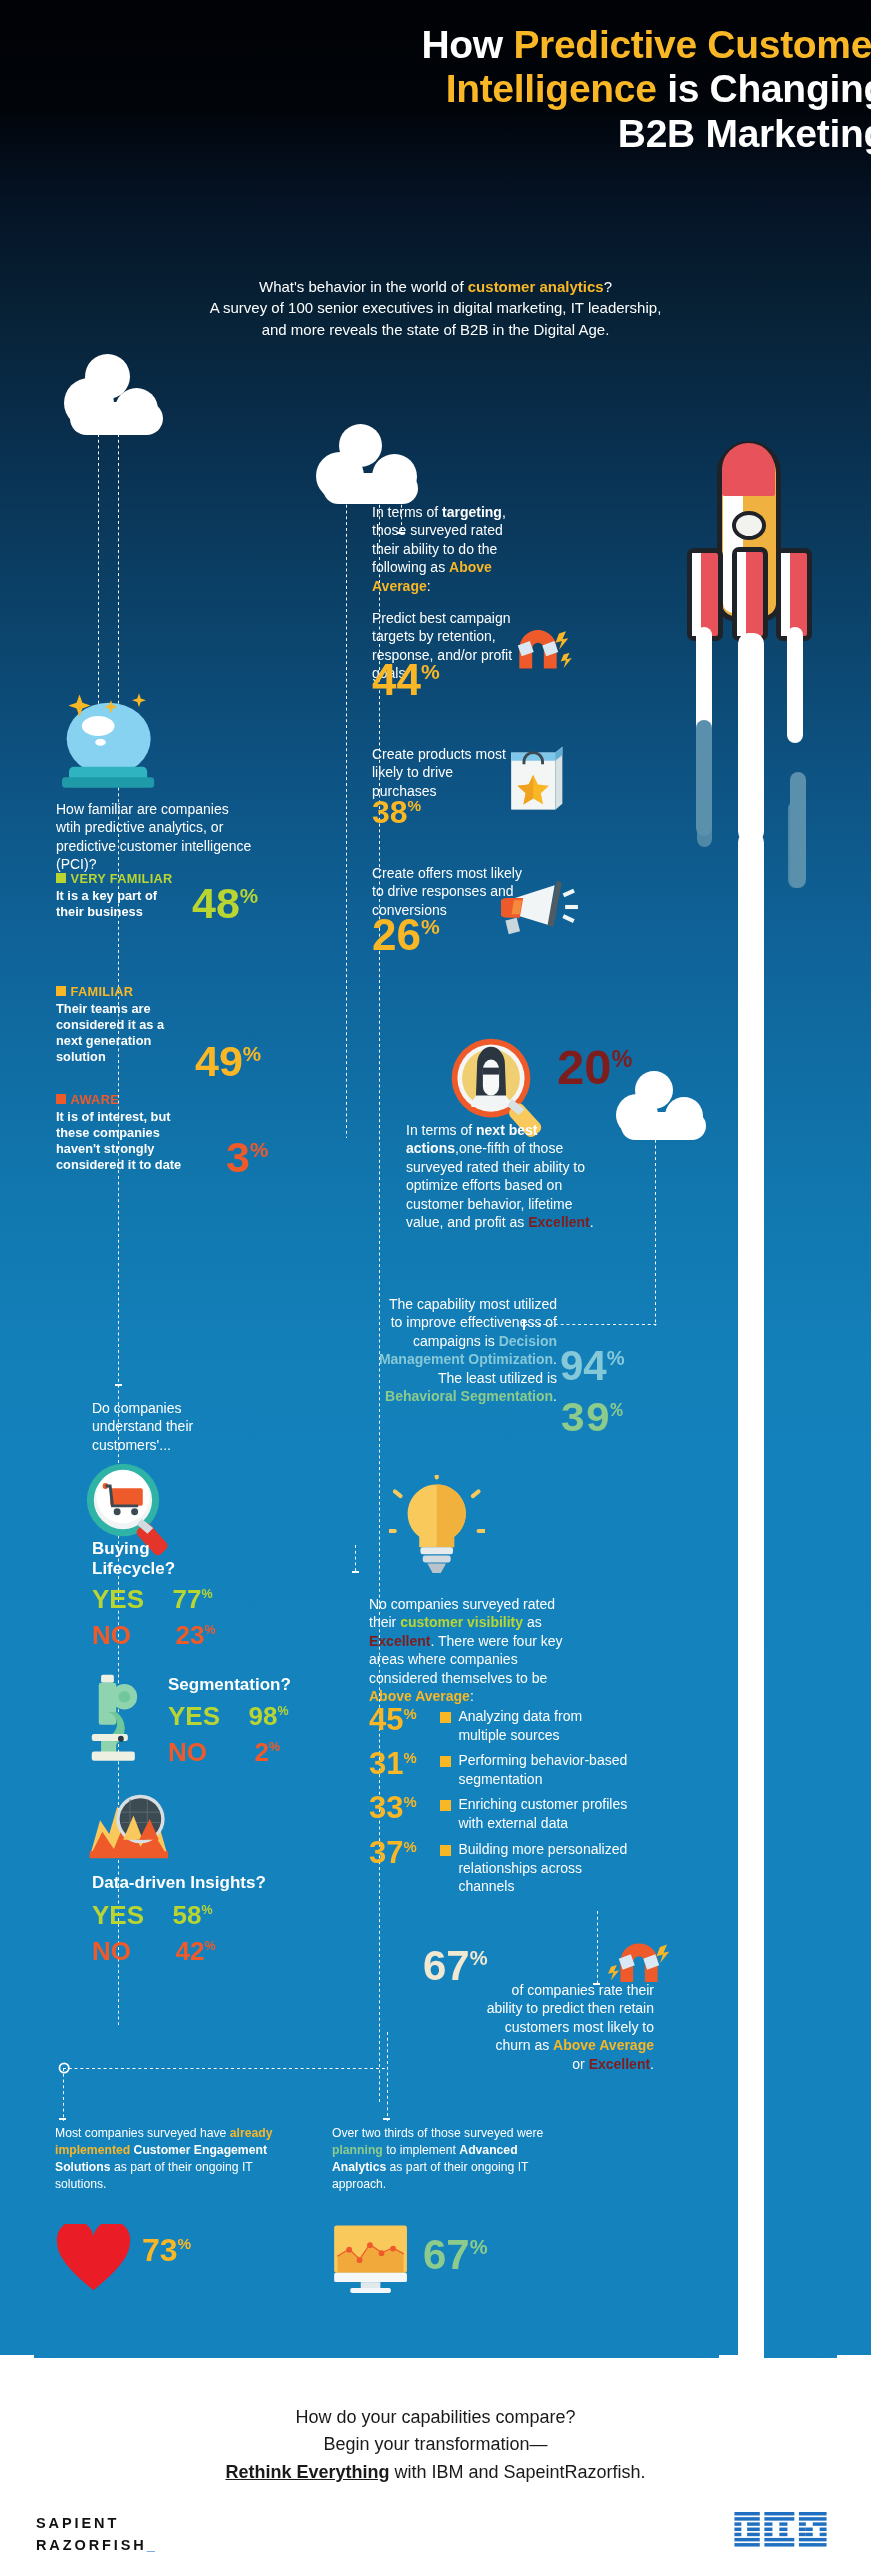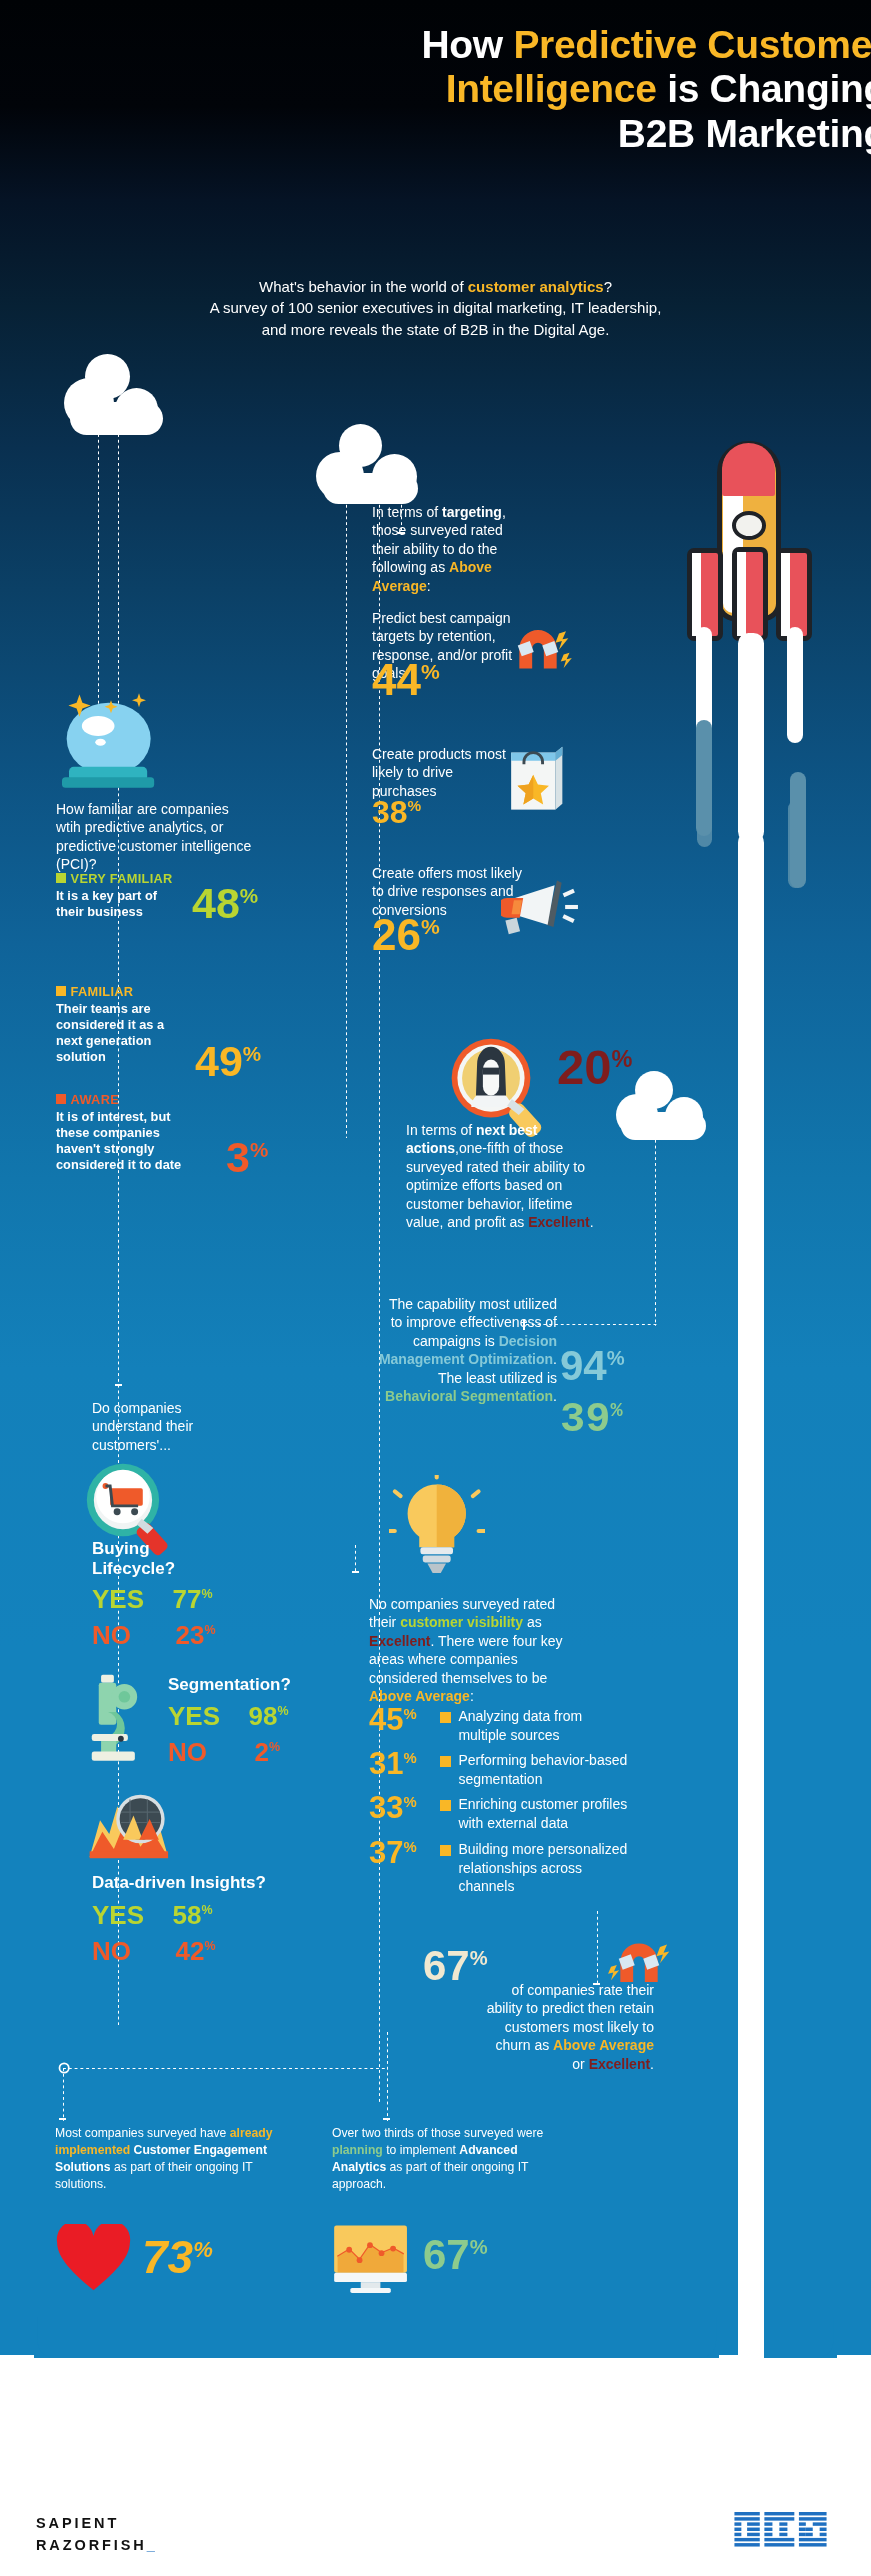--- a/index.html
+++ b/index.html
@@ -525,21 +525,21 @@
     <path d="M96 22 l12 -4 -6 14 10 -2 -16 20 5 -15 -11 3 z" fill="#f9b726"></path>
     <path d="M12 56 l10 -3 -5 11 9 -2 -14 17 4 -13 -9 2 z" fill="#f9b726"></path>
   </svg>
 
   <div class="blk b-sm" style="left:55px;top:2125px;width:238px;line-height:1.4;">
     <span>Most companies surveyed have </span><b class="y">already implemented</b><span> </span><b>Customer Engagement Solutions</b><span> as part of their ongoing IT solutions.</span>
   </div>
   <svg class="icon" style="left:56px;top:2224px;width:75px;height:70px" viewBox="0 0 130 120">
     <path d="M65 114 C12 72 2 48 2 32 A30 30 0 0 1 65 20 A30 30 0 0 1 128 32 C128 48 118 72 65 114 Z" fill="#ea1c25"></path>
   </svg>
-  <div class="blk y pct" style="left:142px;top:2236px;font-size:46px;font-style:italic;">
+  <div class="blk y pct" style="left:142px;top:2236px;font-size:32px;">
     <span>73</span><span class="pctsign">%</span>
   </div>
 
   <div class="blk b-sm" style="left:332px;top:2125px;width:238px;line-height:1.4;">
     <span>Over two thirds of those surveyed were </span><b class="green">planning</b><span> to implement </span><b>Advanced Analytics</b><span> as part of their ongoing IT approach.</span>
   </div>
   <svg class="icon" style="left:333px;top:2224px;width:78px;height:70px" viewBox="0 0 135 120">
     <rect x="2" y="2" width="126" height="82" rx="4" fill="#f9c95c"></rect>
     <polyline points="8,56 28,44 46,62 64,36 84,50 104,42 122,52" fill="none" stroke="#ef5a2a" stroke-width="4"></polyline>
     <polygon points="8,56 28,44 46,62 64,36 84,50 104,42 122,52 122,84 8,84" fill="#f0a93a"></polygon>
@@ -552,20 +552,25 @@
     </g>
     <rect x="2" y="84" width="126" height="16" rx="3" fill="#f4f7f8"></rect>
     <rect x="48" y="100" width="34" height="12" fill="#e2e9ec"></rect>
     <rect x="30" y="110" width="70" height="9" rx="3" fill="#f4f7f8"></rect>
   </svg>
   <div class="blk green pct" style="left:423px;top:2236px;font-size:42px;">
     <span>67</span><span class="pctsign">%</span>
   </div>
 
   <div class="footer">
+    <div class="foot-txt">
+      <span>How do your capabilities compare?</span><br>
+      <span>Begin your transformation—</span><br>
+      <u>Rethink Everything</u><span> with IBM and SapeintRazorfish.</span>
+    </div>
 
     <div class="sapient">
       <div>SAPIENT</div>
       <div><span>RAZORFISH</span><span class="cursor">_</span></div>
     </div>
 
     <div class="ibm" aria-label="IBM">
       <svg width="93" height="38" viewBox="0 0 160 66">
         <g fill="#1f70c1">
           <rect x="0" y="0" width="44" height="6"></rect>

